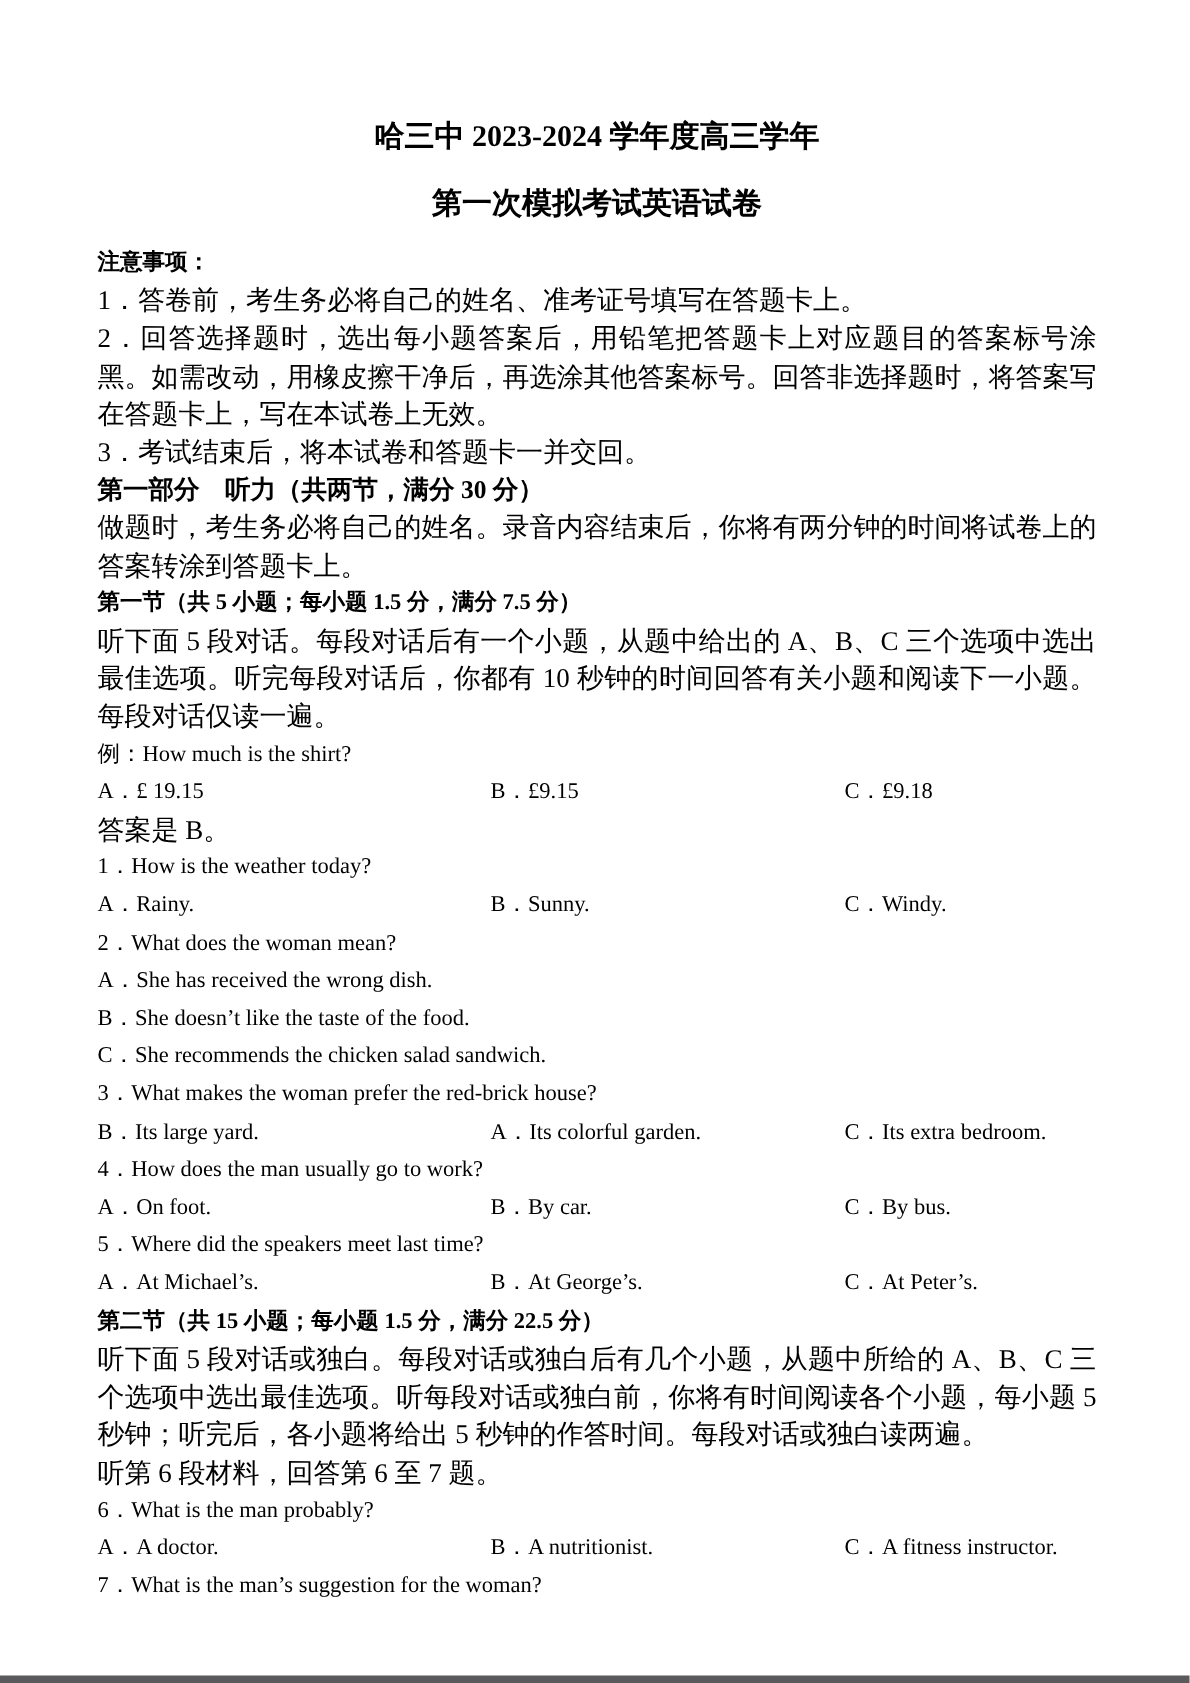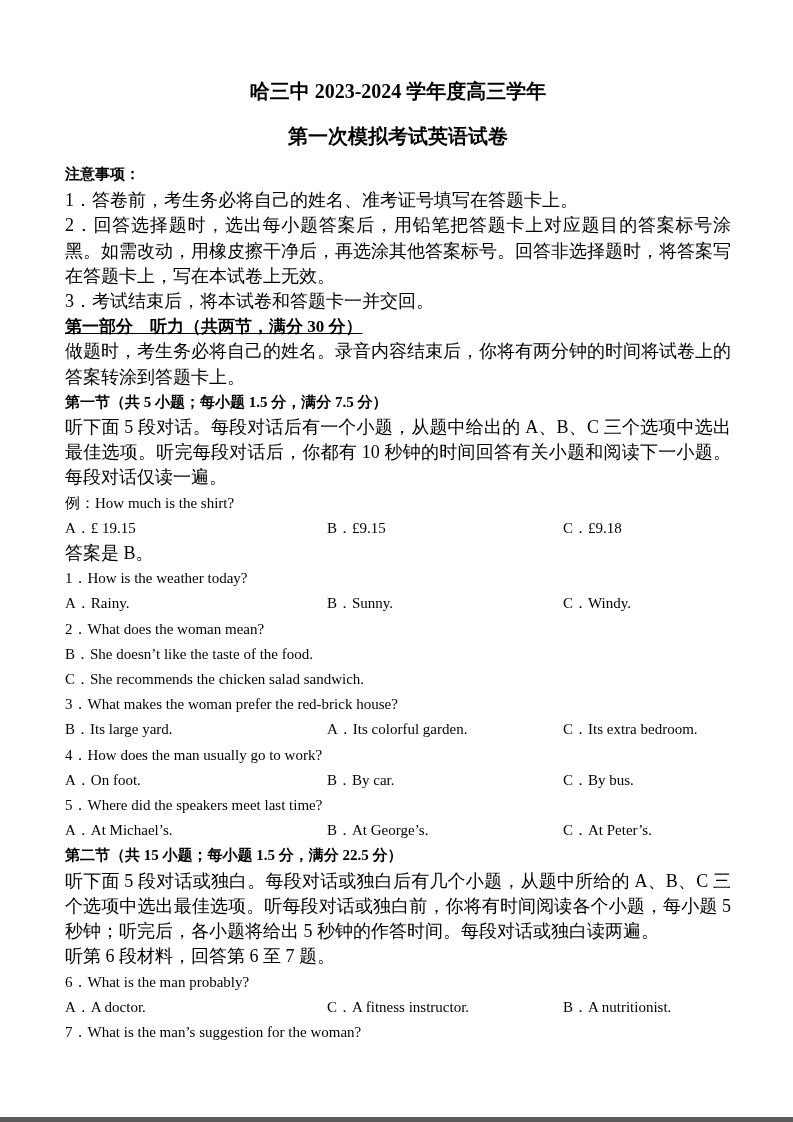--- a/index.html
+++ b/index.html
@@ -35,21 +35,20 @@
   }
   .cn-line {
     font-size: 18px;
     line-height: 25.2px;
     text-align: justify;
   }
   .part-heading {
     font-size: 17px;
     font-weight: bold;
     line-height: 25.2px;
-    text-decoration: underline;
   }
   .section-heading {
     font-size: 15px;
     font-weight: bold;
     line-height: 25.2px;
   }
   .en-line {
     font-size: 15px;
     line-height: 25.2px;
   }
@@ -97,20 +96,21 @@
   <div class="cn-line">答案是 B。</div>
 
   <div class="en-line">1．How is the weather today?</div>
   <div class="opt-row">
     <span>A．Rainy.</span>
     <span>B．Sunny.</span>
     <span>C．Windy.</span>
   </div>
 
   <div class="en-line">2．What does the woman mean?</div>
+  <div class="en-line">A．She has received the wrong dish.</div>
   <div class="en-line">B．She doesn’t like the taste of the food.</div>
   <div class="en-line">C．She recommends the chicken salad sandwich.</div>
 
   <div class="en-line">3．What makes the woman prefer the red-brick house?</div>
   <div class="opt-row">
     <span>B．Its large yard.</span>
     <span>A．Its colorful garden.</span>
     <span>C．Its extra bedroom.</span>
   </div>
 
@@ -128,21 +128,21 @@
     <span>C．At Peter’s.</span>
   </div>
 
   <div class="section-heading">第二节（共 15 小题；每小题 1.5 分，满分 22.5 分）</div>
   <div class="cn-line">听下面 5 段对话或独白。每段对话或独白后有几个小题，从题中所给的 A、B、C 三个选项中选出最佳选项。听每段对话或独白前，你将有时间阅读各个小题，每小题 5 秒钟；听完后，各小题将给出 5 秒钟的作答时间。每段对话或独白读两遍。</div>
   <div class="cn-line">听第 6 段材料，回答第 6 至 7 题。</div>
 
   <div class="en-line">6．What is the man probably?</div>
   <div class="opt-row">
     <span>A．A doctor.</span>
+    <span>B．A nutritionist.</span>
     <span>C．A fitness instructor.</span>
-    <span>B．A nutritionist.</span>
   </div>
 
   <div class="en-line">7．What is the man’s suggestion for the woman?</div>
 
 </div>
 
 <div class="bottom-bar"></div>
 
 </body></html>

